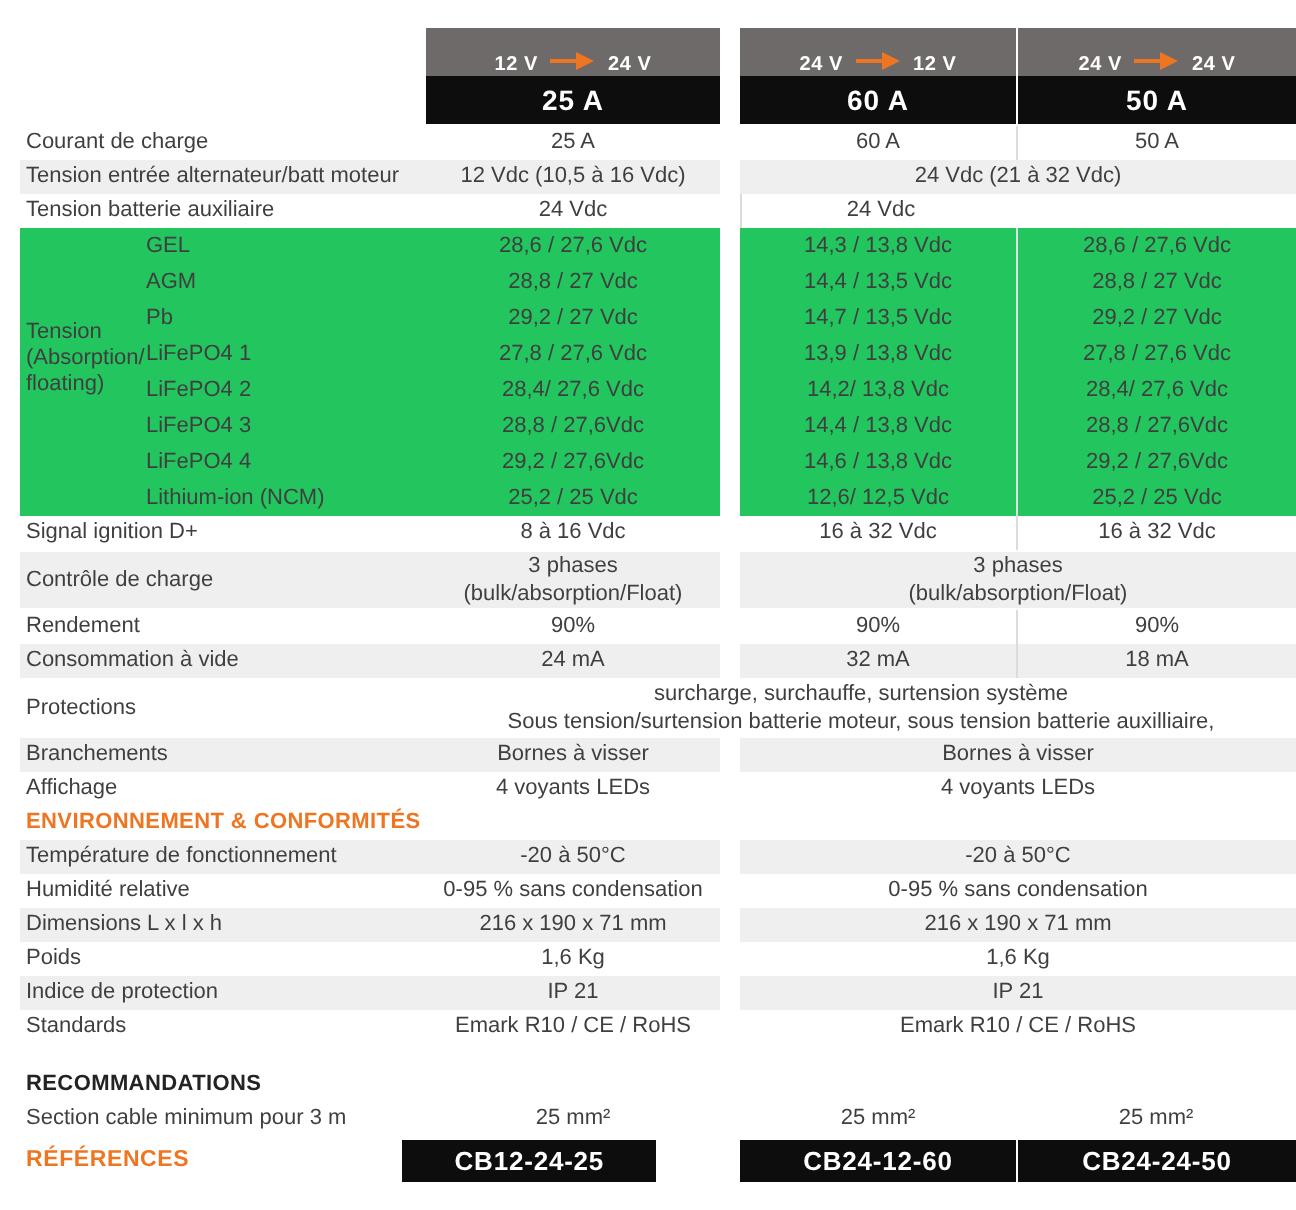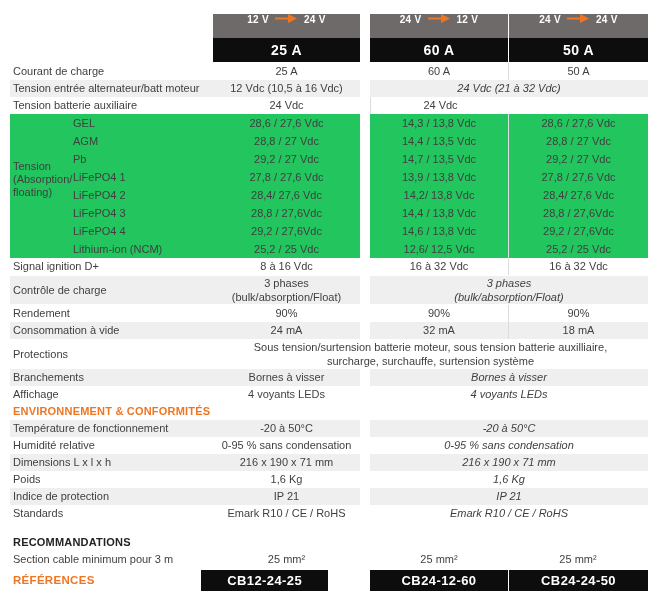--- a/index.html
+++ b/index.html
@@ -17,41 +17,41 @@
   .thead { display: flex; margin-top: 14px; }
   .thead .spacer { width: 213px; }
   .hcol { display: flex; flex-direction: column; }
   .hcol.w1 { width: 147px; }
   .hpair { display: flex; width: 278px; }
   .hcol.w2 { width: 138px; }
   .hcol.w3 { width: 140px; border-left: 1px solid #ffffff; }
   .gap10 { width: 10px; flex: 0 0 10px; }
   .hgray {
     height: 24px; background: #6e6a6a; color: #ffffff;
-    display: flex; align-items: flex-start; justify-content: center;
+    display: flex; align-items: flex-end; justify-content: center;
     font-weight: bold; font-size: 10px; letter-spacing: 0.3px;
   }
   .hgray .vlabel { padding: 0 4px; }
   .hblack {
     height: 24px; background: #0d0d0d; color: #ffffff;
     display: flex; align-items: center; justify-content: center;
     font-weight: 600; font-size: 14px; letter-spacing: 0.5px;
   }
   .arrow-icon { display: inline-block; margin: 0 2px; }
 
   
   .trow { display: flex; margin-left: 10px; width: 638px; min-height: 17px; line-height: 17px; }
   .seg-left { display: flex; width: 350px; }
   .seg-right { display: flex; width: 278px; }
   .lab { width: 203px; padding-left: 3px; text-align: left; }
   .v1 { width: 147px; text-align: center; }
   .v2 { width: 138px; text-align: center; }
   .v3 { width: 140px; text-align: center; }
   .v3.div { border-left: 1px solid #dcdcdc; }
-  .v23 { width: 278px; text-align: center; font-style: italic; }
+  .v23 { width: 278px; text-align: center; }
   .vfull { width: 435px; text-align: center; }
   .stripe .seg-left, .stripe .seg-right { background: #f0efef; }
 
   .two-line { min-height: 29px; padding: 1px 0; }
   .two-line .cellwrap { line-height: 14px; align-self: center; }
   .two-line .lab { display: flex; align-items: center; line-height: 13px; }
   .cellwrap div { line-height: 14px; }
 
   
   .battery-block { position: relative; margin-left: 10px; width: 638px; }
@@ -318,22 +318,22 @@
     <div class="gap10"></div>
     <div class="seg-right">
         <div class="v2">32 mA</div>
         <div class="v3 div">18 mA</div>
       </div>
   </div>
 
   <div class="trow two-line">
     <div class="lab">Protections</div>
     <div class="vfull cellwrap">
+      <div>surcharge, surchauffe,  surtension système</div>
       <div>Sous tension/surtension batterie moteur, sous tension batterie auxilliaire,</div>
-      <div>surcharge, surchauffe,  surtension système</div>
     </div>
   </div>
 
   <div class="trow stripe">
     <div class="seg-left">
         <div class="lab">Branchements</div>
         <div class="v1">Bornes à visser</div>
       </div>
     <div class="gap10"></div>
     <div class="seg-right">

